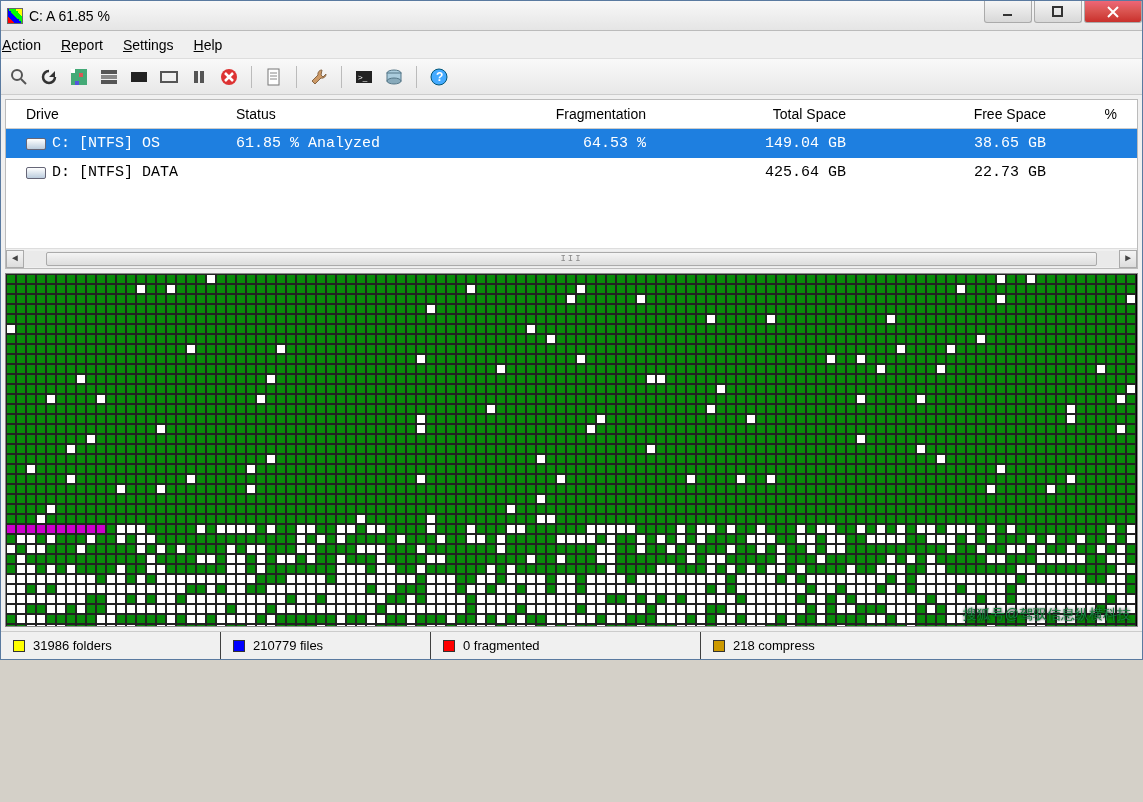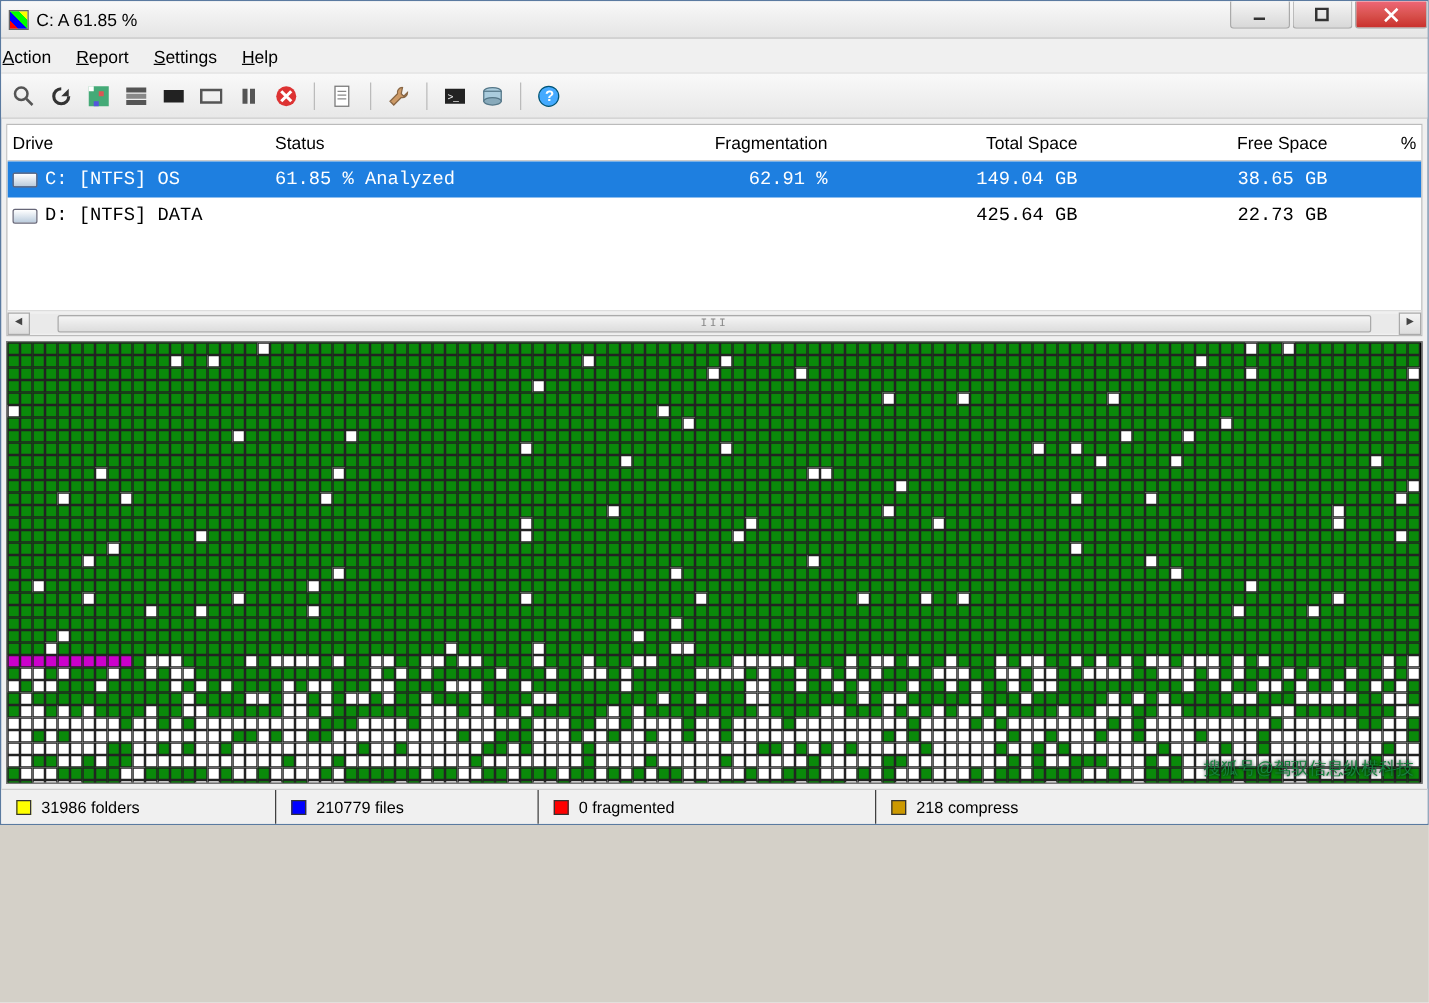--- a/index.html
+++ b/index.html
@@ -13,21 +13,21 @@
   .winbtn.close{background:linear-gradient(#e67,#d9534f,#c9302c);color:#fff;width:58px}
   .winbtn svg{display:block}
   .menubar{height:28px;background:#f0f0f0;display:flex;align-items:center;padding:4px 1px;gap:20px;border-bottom:1px solid #ddd;font-size:14px}
   .menubar span{cursor:default}
   .menubar span u{text-decoration:underline}
   .toolbar{height:36px;background:linear-gradient(#f9f9f9,#e8e8e8);display:flex;align-items:center;padding:0 6px;gap:6px;border-bottom:1px solid #ccc}
   .toolbar .sep{width:1px;height:22px;background:#bbb;margin:0 4px}
   .tbtn{width:24px;height:24px;display:flex;align-items:center;justify-content:center;border-radius:2px}
   .drivelist{background:#fff;border:1px solid #bbb;margin:4px;height:170px;display:flex;flex-direction:column;font-family:"Courier New",monospace;font-size:15px}
   .dl-head{display:flex;border-bottom:1px solid #ccc;background:#fff;font-family:Tahoma,sans-serif;font-size:14px}
-  .dl-head div,.dl-row div{padding:6px 4px}
+  .dl-head div,.dl-row div{padding:6px 20px}
   .dl-rows{flex:1;overflow:hidden}
   .dl-row{display:flex;align-items:center}
   .dl-row.sel{background:#1e7fe0;color:#fff}
   .c-drv{width:210px;display:flex;align-items:center;gap:6px}
   .c-stat{width:250px}
   .c-frag{width:200px;text-align:right}
   .c-total{width:200px;text-align:right}
   .c-free{width:200px;text-align:right}
   .c-pct{flex:1;text-align:right}
   .drv-ico{display:inline-block;width:20px;height:12px;background:linear-gradient(#fff,#bcd);border:1px solid #667;border-radius:2px}
@@ -177,21 +177,21 @@
     <div class="c-free">Free Space</div>
     <div class="c-pct">% </div>
   </div>
   <div class="dl-rows">
     <div class="dl-row sel">
       <div class="c-drv">
             <span class="drv-ico"></span>
             <span>C: [NTFS]  OS</span>
           </div>
       <div class="c-stat">61.85 % Analyzed</div>
-      <div class="c-frag">62.91 %</div>
+      <div class="c-frag">64.53 %</div>
       <div class="c-total">149.04 GB</div>
       <div class="c-free">38.65 GB</div>
       <div class="c-pct"></div>
     </div>
     <div class="dl-row">
       <div class="c-drv">
             <span class="drv-ico"></span>
             <span>D: [NTFS]  DATA</span>
           </div>
       <div class="c-stat"></div>

